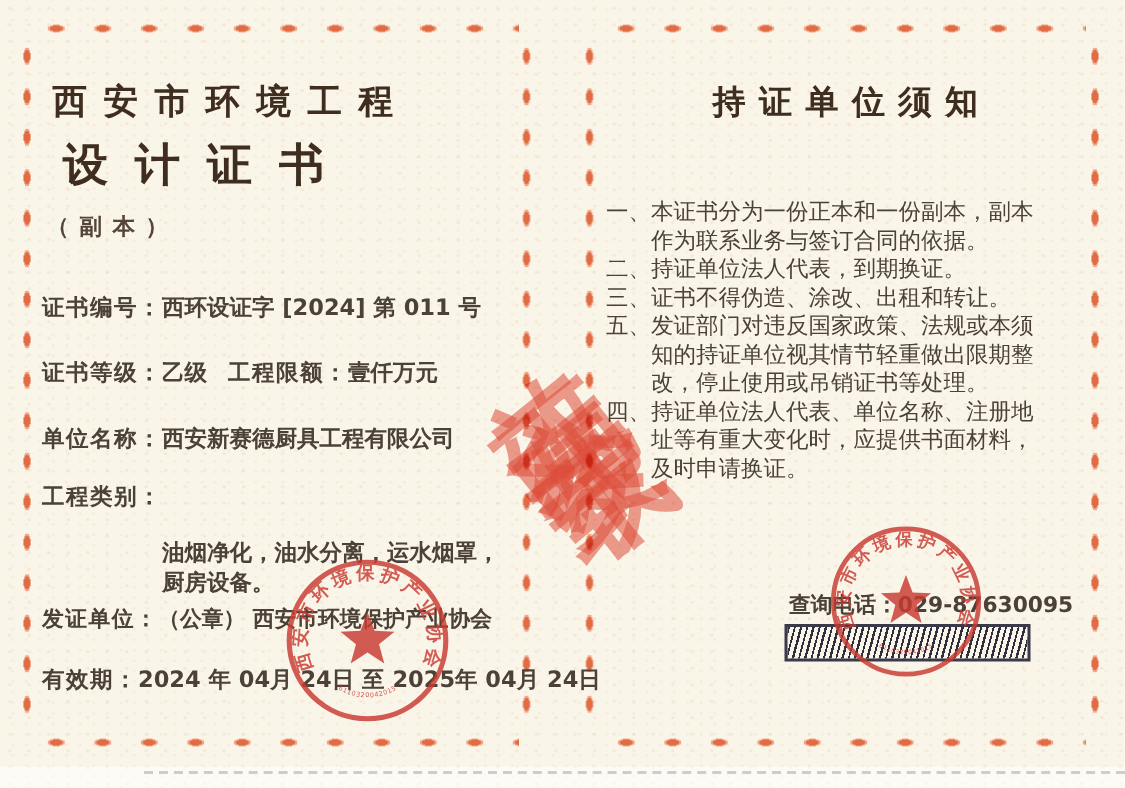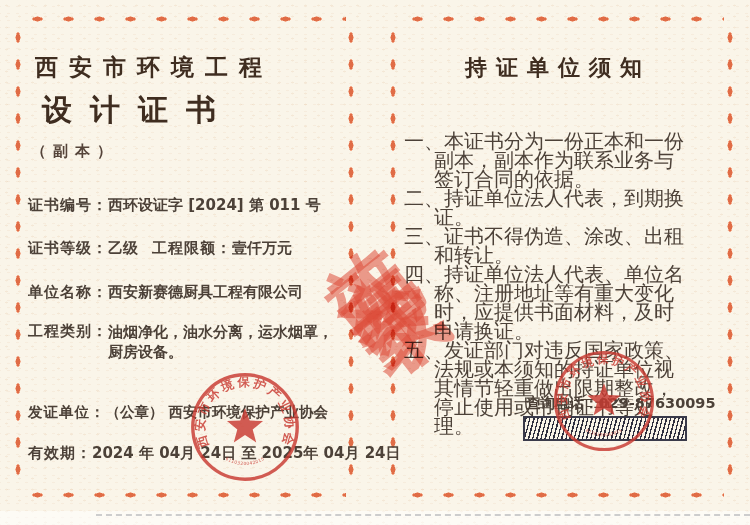--- a/index.html
+++ b/index.html
@@ -33,40 +33,40 @@
   .ink-title{color:#3f2d20;}
   .ink-body{color:#4c4138;}
   .ctitle{
     position:absolute;left:24px;width:322px;text-align:left;
     font-weight:bold;z-index:2;white-space:nowrap;
   }
   .t1{top:52px;font-size:23px;letter-spacing:11px;padding-left:11px;}
   .t2{top:90px;font-size:30px;letter-spacing:18px;padding-left:18px;}
   .t3{top:142px;font-size:15px;letter-spacing:7px;padding-left:7px;font-weight:bold;color:#55443a;}
   .rtitle{
-    position:absolute;left:388px;top:53px;width:322px;text-align:center;
+    position:absolute;left:398px;top:53px;width:322px;text-align:center;
     font-weight:bold;font-size:22px;letter-spacing:9px;padding-left:9px;z-index:2;white-space:nowrap;
   }
   .field{
     position:absolute;left:28px;z-index:2;
     font-size:15px;font-weight:600;white-space:nowrap;
   }
   .field .lbl{letter-spacing:1px;}
   .f-certno{top:196px;}
   .f-grade{top:239px;}
   .f-grade .lbl2{margin-left:14px;}
   .f-company{top:283px;}
   .f-category{top:322px;white-space:normal;width:312px;}
   .f-category .lbl{display:inline-block;vertical-align:top;}
-  .f-category .val{display:inline-block;vertical-align:top;width:228px;line-height:20px;}
+  .f-category .val{display:inline-block;vertical-align:top;width:228px;line-height:20px;margin-top:36px;}
   .f-issuer{top:403px;font-size:14.5px;}
   .f-validity{top:444px;}
   .notes{
     position:absolute;left:404px;top:132px;width:289px;z-index:2;
-    font-size:20px;line-height:19px;font-weight:500;
+    font-size:15px;line-height:19px;font-weight:500;
   }
   .note-item{padding-left:30px;text-indent:-30px;}
   .phone{
     position:absolute;left:526px;top:394px;z-index:2;
     font-size:14.5px;font-weight:600;white-space:nowrap;
   }
   .code-box{
     position:absolute;left:523px;top:416px;width:160px;height:21px;z-index:2;
     border:2px solid #3a3a4a;
     background-image:repeating-linear-gradient(105deg, #2f2f3e 0 1.6px, transparent 1.6px 4.2px, #2f2f3e 4.2px 5.4px, transparent 5.4px 8px);
@@ -149,24 +149,24 @@
     <div class="note-item">
       <span>一、</span><span>本证书分为一份正本和一份副本，副本作为联系业务与签订合同的依据。</span>
     </div>
     <div class="note-item">
       <span>二、</span><span>持证单位法人代表，到期换证。</span>
     </div>
     <div class="note-item">
       <span>三、</span><span>证书不得伪造、涂改、出租和转让。</span>
     </div>
     <div class="note-item">
-      <span>四、</span><span>持证单位法人代表、单位名称、注册地址等有重大变化时，应提供书面材料，及时申请换证。</span>
+      <span>五、</span><span>发证部门对违反国家政策、法规或本须知的持证单位视其情节轻重做出限期整改，停止使用或吊销证书等处理。</span>
     </div>
     <div class="note-item">
-      <span>五、</span><span>发证部门对违反国家政策、法规或本须知的持证单位视其情节轻重做出限期整改，停止使用或吊销证书等处理。</span>
+      <span>四、</span><span>持证单位法人代表、单位名称、注册地址等有重大变化时，应提供书面材料，及时申请换证。</span>
     </div>
   </div>
 
   <div class="phone ink-body">
     <span>查询电话：</span><span>029-87630095</span>
   </div>
 
   <div class="code-box"></div>
 
   <svg class="seal" width="104" height="104" viewBox="0 0 118 118" style="left:552px;top:349px;">

